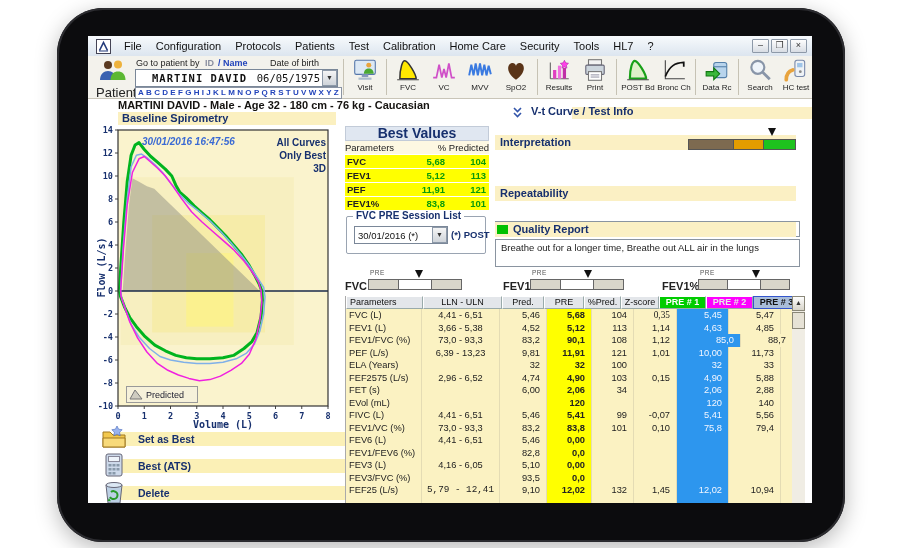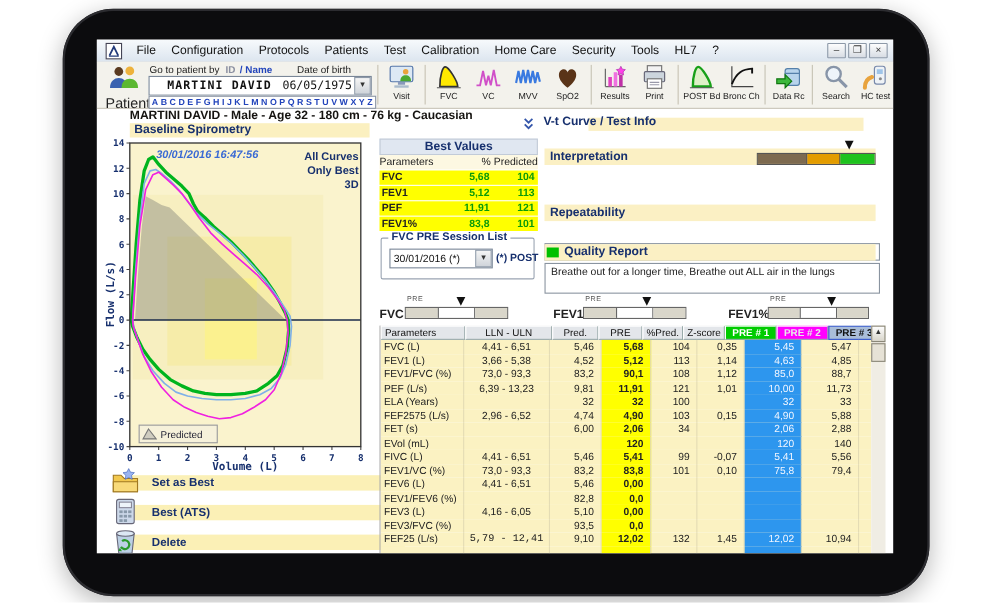--- a/index.html
+++ b/index.html
@@ -55,21 +55,21 @@
   .c-legend svg{margin:0 3px 0 2px;}
   .ylab{position:absolute;left:-30px;top:138px;width:70px;text-align:center;transform:rotate(-90deg);
         font-family:"DejaVu Sans Mono",monospace;font-weight:bold;font-size:10px;color:#17306e;}
   .xlab{position:absolute;left:22px;top:295px;width:210px;text-align:center;
         font-family:"DejaVu Sans Mono",monospace;font-weight:bold;font-size:10px;color:#17306e;}
   .action-ic{position:absolute;left:12px;width:28px;height:28px;}
   .action-bar{position:absolute;left:27px;width:230px;height:14px;background:#fbf0b6;
               font-size:10.5px;font-weight:bold;color:#17306e;line-height:14px;padding-left:23px;}
   
   .bv{position:absolute;left:257px;top:90px;width:144px;}
-  .bv-title{height:13px;background:#e0e7f1;color:#17306e;font-weight:bold;font-size:11px;
+  .bv-title{height:13px;background:#e0e7f1;color:#17306e;font-weight:bold;font-size:14px;
             text-align:center;line-height:13px;border:1px solid #c2cbd8;}
   .bv-cols{height:13px;display:flex;justify-content:space-between;font-size:9.5px;color:#222;
            background:#fdf8e2;line-height:13px;}
   .bv-row{height:13px;background:#ffff00;margin-top:1px;display:flex;font-size:9.5px;line-height:13px;}
   .bv-row .p{width:52px;font-weight:bold;color:#222;padding-left:2px;}
   .bv-row .v{width:46px;text-align:right;color:#0a9a0a;font-weight:bold;}
   .bv-row .pc{flex:1;text-align:right;color:#0a9a0a;font-weight:bold;padding-right:3px;}
   .sess{position:absolute;left:258px;top:180px;width:138px;height:36px;border:1px solid #9aa4b2;
         border-radius:2px;}
   .sess-title{position:absolute;left:6px;top:-7px;background:#fff;padding:0 3px;font-size:10px;
@@ -77,21 +77,21 @@
   .sess-dd{position:absolute;left:7px;top:9px;width:92px;height:16px;border:1px solid #7a8798;
            background:#fff;display:flex;align-items:center;}
   .sess-dd .txt{flex:1;font-size:9.5px;padding-left:3px;color:#111;}
   .sess-post{position:absolute;left:104px;top:12px;font-size:9.5px;font-weight:bold;color:#17306e;white-space:nowrap;}
   .concl{position:absolute;left:257px;top:221px;width:142px;height:32px;}
   .concl-bar{position:absolute;left:20px;top:9px;width:122px;height:18px;background:#fcf5cf;
              border:1px solid #d8cfa0;border-radius:3px;font-size:9.5px;font-weight:bold;color:#17306e;
              line-height:17px;padding-left:6px;}
   .concl-ic{position:absolute;left:0;top:0;width:28px;height:28px;}
   
-  .vt-head{position:absolute;left:384px;top:69px;width:315px;height:15px;}
+  .vt-head{position:absolute;left:421px;top:69px;width:315px;height:15px;}
   .vt-strip{position:absolute;left:63px;top:2px;width:250px;height:12px;background:#fbf0c4;}
   .vt-chev{position:absolute;left:2px;top:1px;}
   .vt-txt{position:absolute;left:22px;top:0;font-size:11px;font-weight:bold;color:#17306e;}
   .rp-bar{position:absolute;left:407px;width:301px;height:15px;background:#fbf0c4;}
   .rp-bar .t{font-size:11px;font-weight:bold;color:#17306e;line-height:15px;padding-left:5px;}
   .rp-box{position:absolute;left:407px;width:298px;background:#fff;border:1px solid #8a94a0;
           font-size:9.5px;color:#222;padding:2px 0 0 5px;}
   .grad{position:absolute;left:193px;top:4px;width:106px;height:9px;border:1px solid #555;display:flex;}
   .grad i{display:block;height:100%;}
   .arrow-dn{width:0;height:0;border-left:4px solid transparent;border-right:4px solid transparent;
@@ -544,21 +544,21 @@
           <span class="hc h-pre1" style="width: 45px;">PRE # 1</span>
           <span class="hc h-pre2" style="width: 45px;">PRE # 2</span>
           <span class="hc h-pre3" style="width: 45px;">PRE # 3</span>
         </div>
         <div class="rt-row">
           <span class="c c0 c0" style="width: 72px;">FVC (L)</span>
           <span class="c c1 ctr" style="width: 77px;">4,41 - 6,51</span>
           <span class="c c2 num" style="width: 40px;">5,46</span>
           <span class="c c3 num c-pre" style="width: 38px;">5,68</span>
           <span class="c c4 num" style="width: 35px;">104</span>
-          <span class="c c5 num" style="width: 36px;">0,35</span>
+          <span class="c c5 num" style="width: 36px; font-family: Liberation Serif, serif;">0,35</span>
           <span class="c c6 num c-pre1" style="width: 45px;">5,45</span>
           <span class="c c7 num" style="width: 45px;">5,47</span>
           <span class="c c8 num" style="width: 45px;">5,68</span>
         </div>
         <div class="rt-row">
           <span class="c c0 c0" style="width: 72px;">FEV1 (L)</span>
           <span class="c c1 ctr" style="width: 77px;">3,66 - 5,38</span>
           <span class="c c2 num" style="width: 40px;">4,52</span>
           <span class="c c3 num c-pre" style="width: 38px;">5,12</span>
           <span class="c c4 num" style="width: 35px;">113</span>
@@ -567,21 +567,21 @@
           <span class="c c7 num" style="width: 45px;">4,85</span>
           <span class="c c8 num" style="width: 45px;">5,12</span>
         </div>
         <div class="rt-row">
           <span class="c c0 c0" style="width: 72px;">FEV1/FVC (%)</span>
           <span class="c c1 ctr" style="width: 77px;">73,0 - 93,3</span>
           <span class="c c2 num" style="width: 40px;">83,2</span>
           <span class="c c3 num c-pre" style="width: 38px;">90,1</span>
           <span class="c c4 num" style="width: 35px;">108</span>
           <span class="c c5 num" style="width: 36px;">1,12</span>
-          <span class="c c6 num c-pre1" style="width: 45px;">85,0</span>
+          <span class="c c6 num c-pre1" style="width: 45px; padding-left: 12px;">85,0</span>
           <span class="c c7 num" style="width: 45px;">88,7</span>
           <span class="c c8 num" style="width: 45px;">90,1</span>
         </div>
         <div class="rt-row">
           <span class="c c0 c0" style="width: 72px;">PEF (L/s)</span>
           <span class="c c1 ctr" style="width: 77px;">6,39 - 13,23</span>
           <span class="c c2 num" style="width: 40px;">9,81</span>
           <span class="c c3 num c-pre" style="width: 38px;">11,91</span>
           <span class="c c4 num" style="width: 35px;">121</span>
           <span class="c c5 num" style="width: 36px;">1,01</span>

